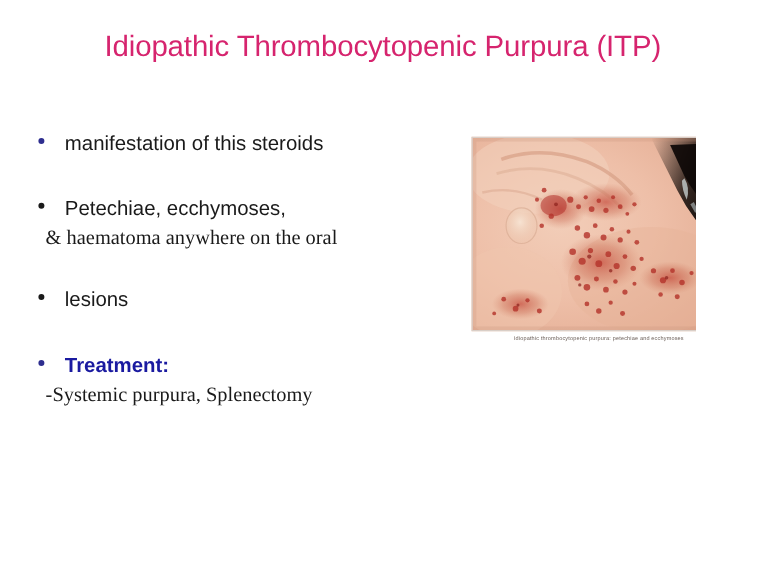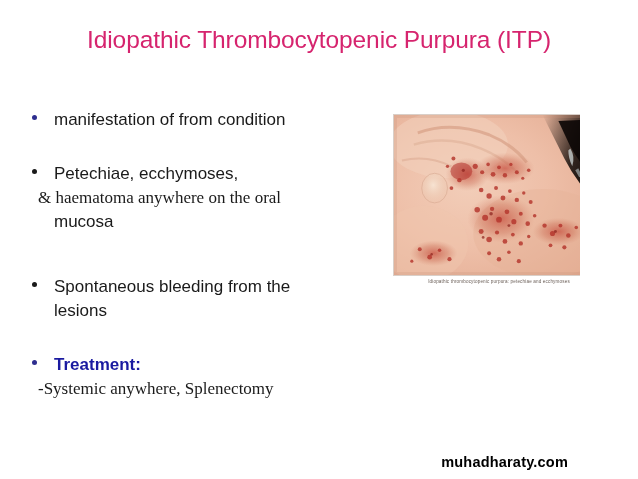--- a/index.html
+++ b/index.html
@@ -72,21 +72,21 @@
     color: #2e2e8f;
   }
   .hl-blue-bold {
     color: #1a1aa0;
     font-weight: bold;
     margin-top: 46px;
   }
 
   
   #block-1 { margin-bottom: 30px; }
-  #block-2 { margin-bottom: 40px; }
+  #block-2 { margin-bottom: 28px; }
   #block-3 { margin-bottom: 30px; }
   #block-4 { margin-bottom: 0; }
 
   
   #figure {
     position: absolute;
     left: 393px;
     top: 114px;
     width: 212px;
     height: 178px;
@@ -133,54 +133,48 @@
 
 <div id="slide">
 
   <div id="slide-title">Idiopathic Thrombocytopenic Purpura (ITP)</div>
 
   <div id="body-content">
 
     <div class="bullet-block" id="block-1">
       <span class="bullet-marker blue" style="background: rgb(46, 46, 143);"></span>
       <div class="bullet-line indent-2">
-        <span>manifestation of from condition</span>
+        <span>manifestation of this steroids</span>
       </div>
     </div>
 
     <div class="bullet-block" id="block-2">
       <span class="bullet-marker" style="background: rgb(26, 26, 26);"></span>
       <div class="bullet-line indent-2">
         <span>Petechiae, ecchymoses,</span>
       </div>
       <div class="bullet-line indent-1">
         <span>&amp; haematoma anywhere on the oral</span>
       </div>
-      <div class="bullet-line indent-2">
-        <span>mucosa</span>
-      </div>
     </div>
 
     <div class="bullet-block" id="block-3">
       <span class="bullet-marker" style="background: rgb(26, 26, 26);"></span>
-      <div class="bullet-line indent-2">
-        <span>Spontaneous bleeding from the</span>
-      </div>
       <div class="bullet-line indent-2">
         <span>lesions</span>
       </div>
     </div>
 
     <div class="bullet-block" id="block-4">
       <span class="bullet-marker blue" style="background: rgb(46, 46, 143);"></span>
       <div class="bullet-line indent-2">
         <span class="hl-blue-bold">Treatment:</span>
       </div>
       <div class="bullet-line indent-1">
-        <span>-Systemic anywhere, Splenectomy</span>
+        <span>-Systemic purpura, Splenectomy</span>
       </div>
     </div>
 
   </div>
 
   <div id="figure">
     <div id="clinical-photo">
       <svg viewBox="0 0 212 162" preserveAspectRatio="none">
         <defs>
           <radialGradient id="skinBase" cx="35%" cy="45%" r="85%">
@@ -303,15 +297,14 @@
           <circle cx="90" cy="124" r="1.4"></circle>
             <circle cx="38" cy="141" r="1.3"></circle>
         </g>
 
         <rect x="0" y="0" width="212" height="162" fill="none" stroke="#c9937a" stroke-width="6" opacity="0.25"></rect>
       </svg>
     </div>
     <div id="figure-caption">Idiopathic thrombocytopenic purpura: petechiae and ecchymoses</div>
   </div>
 
-  <div id="footer-watermark">muhadharaty.com</div>
 
 </div>
 
 </body></html>

